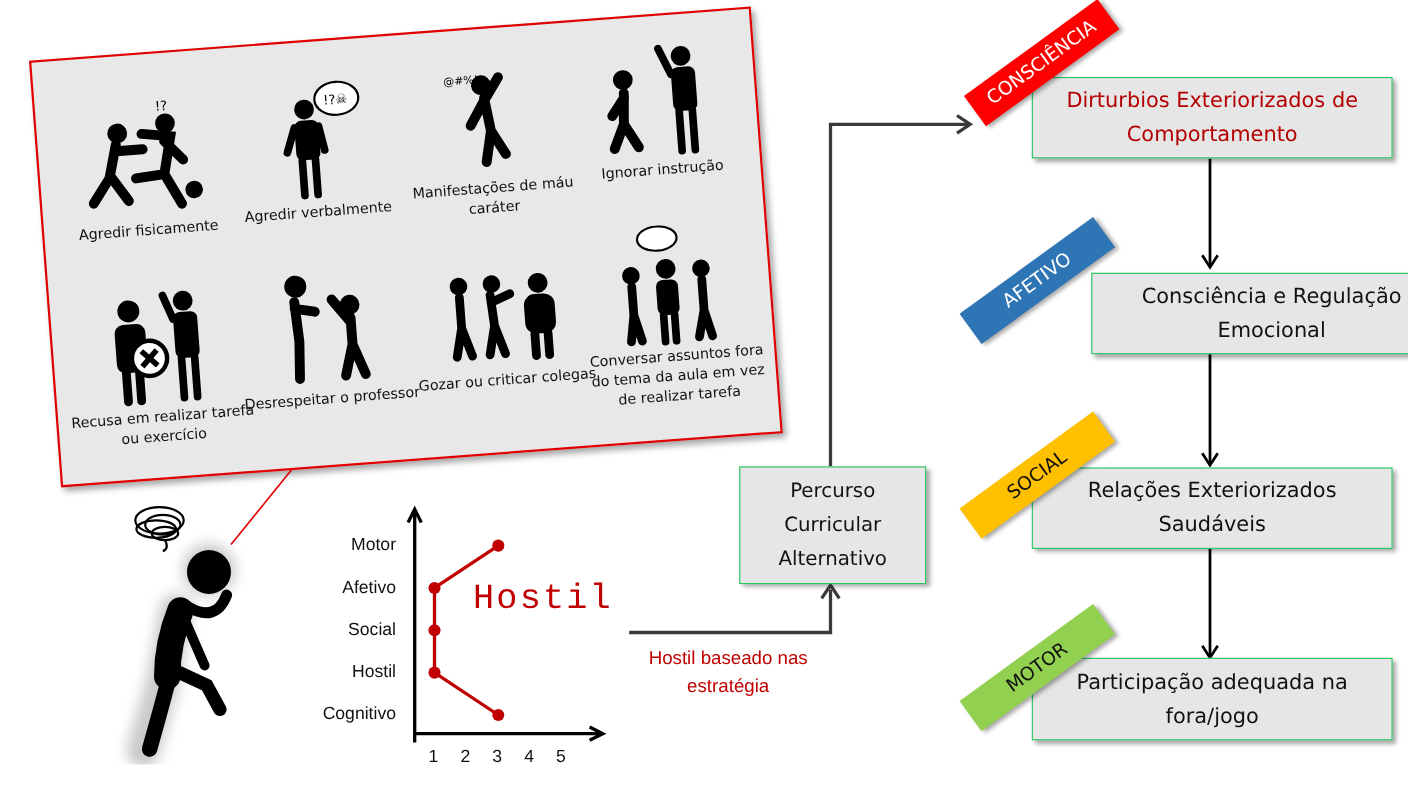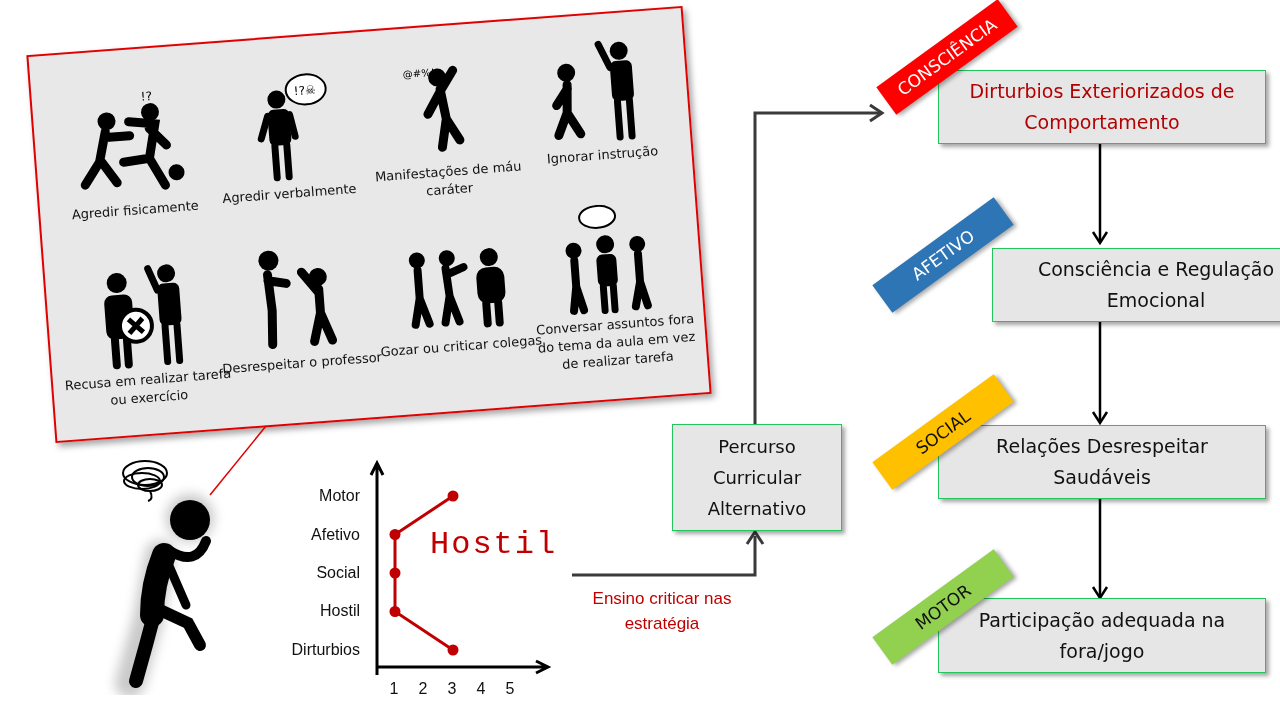--- a/index.html
+++ b/index.html
@@ -156,61 +156,61 @@
   <path d="M64 170 L56 200 L46 236" stroke="#000" stroke-width="14" fill="none" stroke-linecap="round"></path>
   <path d="M70 165 L98 178 L110 200" stroke="#000" stroke-width="12" fill="none" stroke-linecap="round"></path>
   <path d="M80 106 Q106 122 116 96" stroke="#000" stroke-width="10" fill="none" stroke-linecap="round"></path>
   <path d="M76 114 L96 160" stroke="#000" stroke-width="9" fill="none" stroke-linecap="round"></path>
 </svg>
 
 <div class="ylab" style="left:270px;top:487px;">Motor</div>
 <div class="ylab" style="left:270px;top:526px;">Afetivo</div>
 <div class="ylab" style="left:270px;top:564px;">Social</div>
 <div class="ylab" style="left:270px;top:602px;">Hostil</div>
-<div class="ylab" style="left:270px;top:641px;">Dirturbios</div>
+<div class="ylab" style="left:270px;top:641px;">Cognitivo</div>
 <div class="xlab" style="left:384px;top:680px;">1</div>
 <div class="xlab" style="left:413px;top:680px;">2</div>
 <div class="xlab" style="left:442px;top:680px;">3</div>
 <div class="xlab" style="left:471px;top:680px;">4</div>
 <div class="xlab" style="left:500px;top:680px;">5</div>
 <svg id="chart" class="abs" style="left:360px;top:455px;" width="200" height="225">
   <path d="M17 220 L17 10 M11 20 L17 8 L23 20" stroke="#000" stroke-width="3" fill="none"></path>
   <path d="M17 212 L188 212 M176 206 L188 212 L176 218" stroke="#000" stroke-width="3" fill="none"></path>
   <g id="series-layer">
       <polyline points="93,41 35,79.5 35,118 35,156.5 93,195" fill="none" stroke="#c00000" stroke-width="3"></polyline>
       <circle cx="93" cy="41" r="5.5" fill="#c00000"></circle>
       <circle cx="35" cy="79.5" r="5.5" fill="#c00000"></circle>
       <circle cx="35" cy="118" r="5.5" fill="#c00000"></circle>
       <circle cx="35" cy="156.5" r="5.5" fill="#c00000"></circle>
       <circle cx="93" cy="195" r="5.5" fill="#c00000"></circle>
     </g>
 </svg>
 <div id="hostil">Hostil</div>
-<div id="ensino">Ensino criticar nas estratégia</div>
+<div id="ensino">Hostil baseado nas estratégia</div>
 
 <div class="box" style="left:672px;top:424px;width:168px;height:105px;font-size:18px;">
   <span style="width:140px;">Percurso Curricular Alternativo</span>
 </div>
 
 <div class="box red" style="left:938px;top:70px;width:326px;height:72px;">
   <span style="width:270px;color:#b40000;">Dirturbios Exteriorizados de Comportamento</span>
 </div>
 <div class="tag" style="left:872px;top:40px;background:#ff0000;">
     <span>CONSCIÊNCIA</span>
   </div>
 
 <div class="box" style="left:992px;top:248px;width:326px;height:72px;">
   <span style="width:270px;">Consciência e Regulação Emocional</span>
 </div>
 <div class="tag" style="left:868px;top:238px;background:#2e75b6;">
     <span>AFETIVO</span>
   </div>
 
 <div class="box" style="left:938px;top:425px;width:326px;height:72px;">
-  <span style="width:270px;">Relações Desrespeitar Saudáveis</span>
+  <span style="width:270px;">Relações Exteriorizados Saudáveis</span>
 </div>
 <div class="tag dark" style="left:868px;top:415px;background:#ffc000;">
     <span>SOCIAL</span>
   </div>
 
 <div class="box" style="left:938px;top:598px;width:326px;height:73px;">
   <span style="width:270px;">Participação adequada na fora/jogo</span>
 </div>
 <div class="tag dark" style="left:868px;top:590px;background:#92d050;">
     <span>MOTOR</span>

